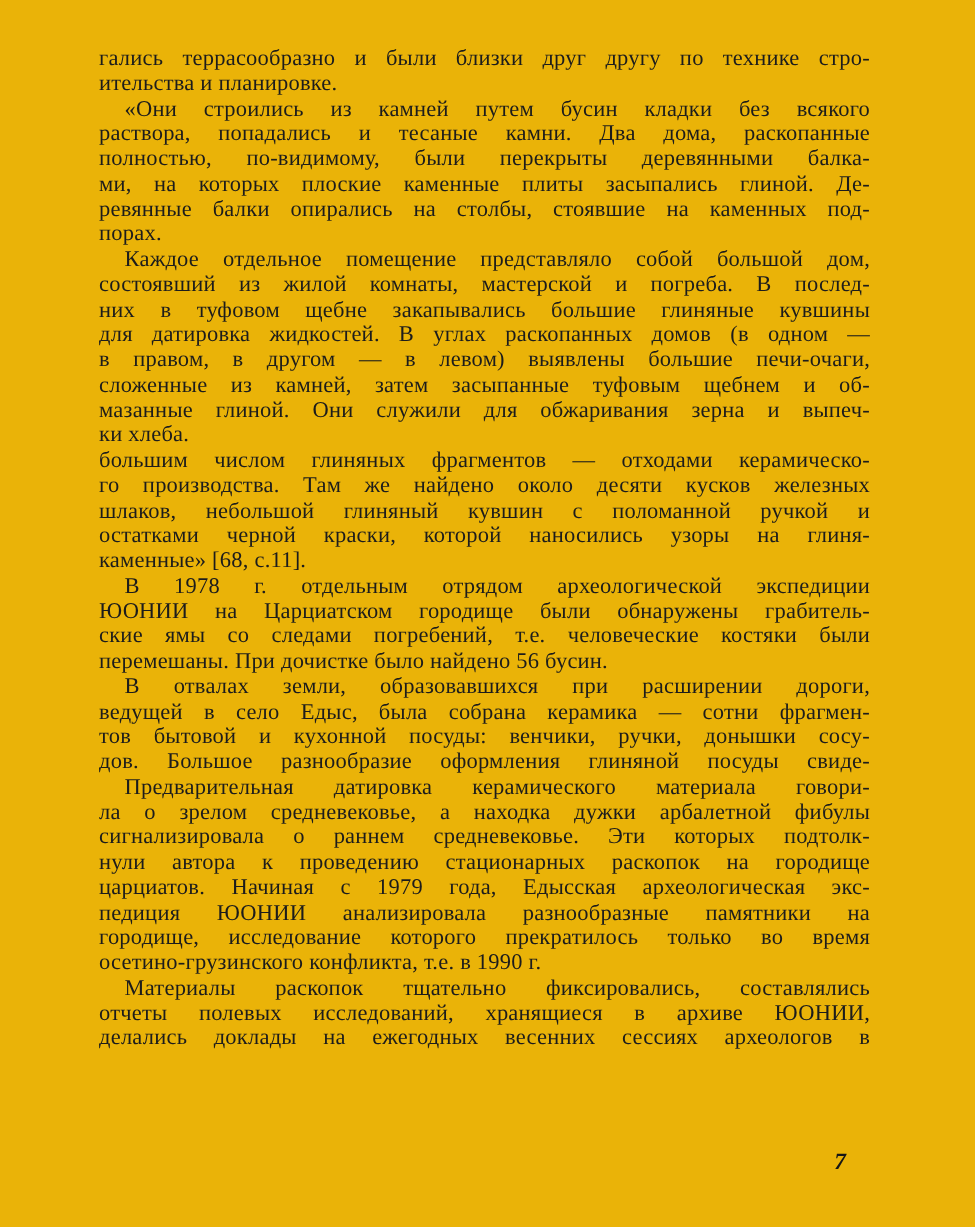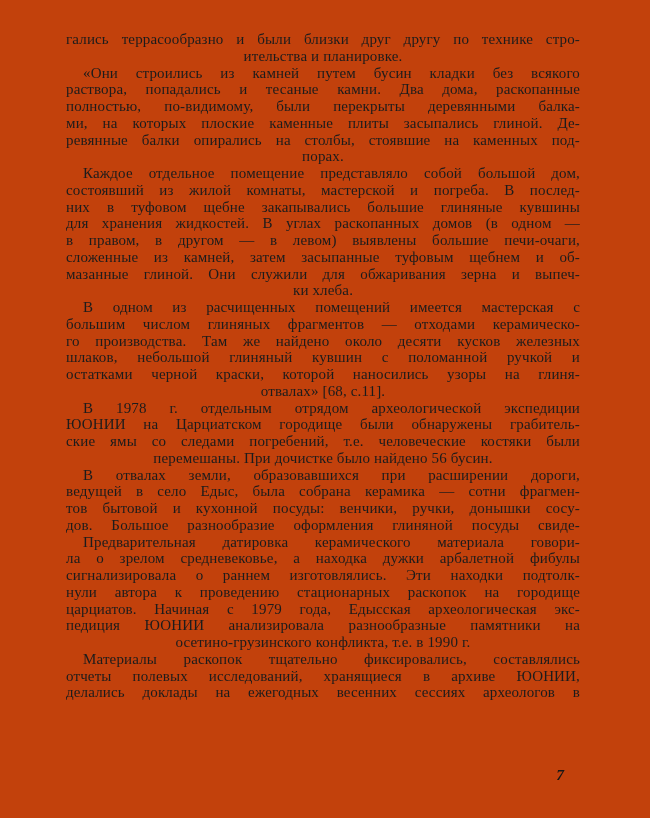--- a/index.html
+++ b/index.html
@@ -10,38 +10,38 @@
     width: 650px;
     height: 818px;
     background: #ffffff;
     overflow: hidden;
     font-family: "Liberation Serif", "DejaVu Serif", serif;
   }
   .page {
     position: relative;
     width: 650px;
     height: 818px;
-    background: #c2410c;
+    background: #eab308;
   }
   .text-block {
     position: absolute;
     left: 66px;
     top: 31px;
     width: 514px;
     font-size: 15px;
     line-height: 16.75px;
     color: #1c1c1c;
     letter-spacing: 0.15px;
   }
   .paragraph {
     margin: 0;
     padding: 0;
   }
   .line {
-    text-align: center;
+    text-align: left;
     white-space: normal;
   }
   .line.just {
     text-align: justify;
     text-align-last: justify;
   }
   .line.indent {
     text-indent: 17px;
   }
   .page-number {
@@ -70,53 +70,53 @@
         <div class="line just">раствора, попадались и тесаные камни. Два дома, раскопанные</div>
         <div class="line just">полностью, по-видимому, были перекрыты деревянными балка-</div>
         <div class="line just">ми, на которых плоские каменные плиты засыпались глиной. Де-</div>
         <div class="line just">ревянные балки опирались на столбы, стоявшие на каменных под-</div>
         <div class="line">порах.</div>
       </div>
       <div class="paragraph">
         <div class="line just indent">Каждое отдельное помещение представляло собой большой дом,</div>
         <div class="line just">состоявший из жилой комнаты, мастерской и погреба. В послед-</div>
         <div class="line just">них в туфовом щебне закапывались большие глиняные кувшины</div>
-        <div class="line just">для хранения жидкостей. В углах раскопанных домов (в одном —</div>
+        <div class="line just">для датировка жидкостей. В углах раскопанных домов (в одном —</div>
         <div class="line just">в правом, в другом — в левом) выявлены большие печи-очаги,</div>
         <div class="line just">сложенные из камней, затем засыпанные туфовым щебнем и об-</div>
         <div class="line just">мазанные глиной. Они служили для обжаривания зерна и выпеч-</div>
         <div class="line">ки хлеба.</div>
       </div>
       <div class="paragraph">
-        <div class="line just indent">В одном из расчищенных помещений имеется мастерская с</div>
         <div class="line just">большим числом глиняных фрагментов — отходами керамическо-</div>
         <div class="line just">го производства. Там же найдено около десяти кусков железных</div>
         <div class="line just">шлаков, небольшой глиняный кувшин с поломанной ручкой и</div>
         <div class="line just">остатками черной краски, которой наносились узоры на глиня-</div>
-        <div class="line">отвалах» [68, с.11].</div>
+        <div class="line">каменные» [68, с.11].</div>
       </div>
       <div class="paragraph">
         <div class="line just indent">В 1978 г. отдельным отрядом археологической экспедиции</div>
         <div class="line just">ЮОНИИ на Царциатском городище были обнаружены грабитель-</div>
         <div class="line just">ские ямы со следами погребений, т.е. человеческие костяки были</div>
         <div class="line">перемешаны. При дочистке было найдено 56 бусин.</div>
       </div>
       <div class="paragraph">
         <div class="line just indent">В отвалах земли, образовавшихся при расширении дороги,</div>
         <div class="line just">ведущей в село Едыс, была собрана керамика — сотни фрагмен-</div>
         <div class="line just">тов бытовой и кухонной посуды: венчики, ручки, донышки сосу-</div>
         <div class="line just">дов. Большое разнообразие оформления глиняной посуды свиде-</div>
       </div>
       <div class="paragraph">
         <div class="line just indent">Предварительная датировка керамического материала говори-</div>
         <div class="line just">ла о зрелом средневековье, а находка дужки арбалетной фибулы</div>
-        <div class="line just">сигнализировала о раннем изготовлялись. Эти находки подтолк-</div>
+        <div class="line just">сигнализировала о раннем средневековье. Эти которых подтолк-</div>
         <div class="line just">нули автора к проведению стационарных раскопок на городище</div>
         <div class="line just">царциатов. Начиная с 1979 года, Едысская археологическая экс-</div>
         <div class="line just">педиция ЮОНИИ анализировала разнообразные памятники на</div>
+        <div class="line just">городище, исследование которого прекратилось только во время</div>
         <div class="line">осетино-грузинского конфликта, т.е. в 1990 г.</div>
       </div>
       <div class="paragraph">
         <div class="line just indent">Материалы раскопок тщательно фиксировались, составлялись</div>
         <div class="line just">отчеты полевых исследований, хранящиеся в архиве ЮОНИИ,</div>
         <div class="line just">делались доклады на ежегодных весенних сессиях археологов в</div>
       </div>
     </div>
   <div class="page-number">7</div>
 </div>

